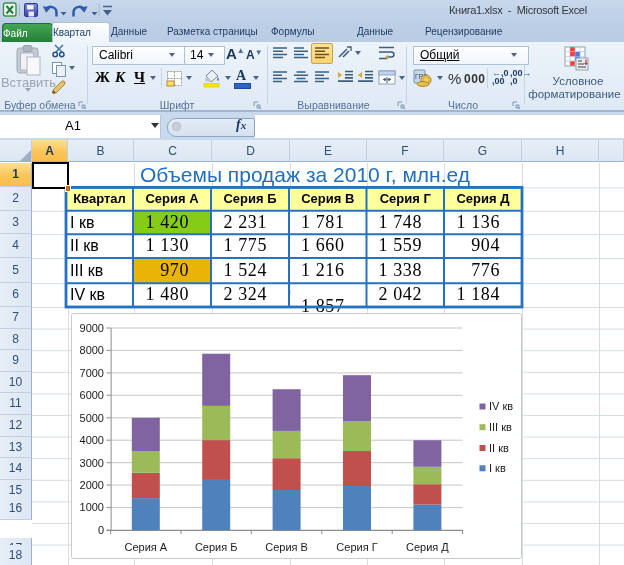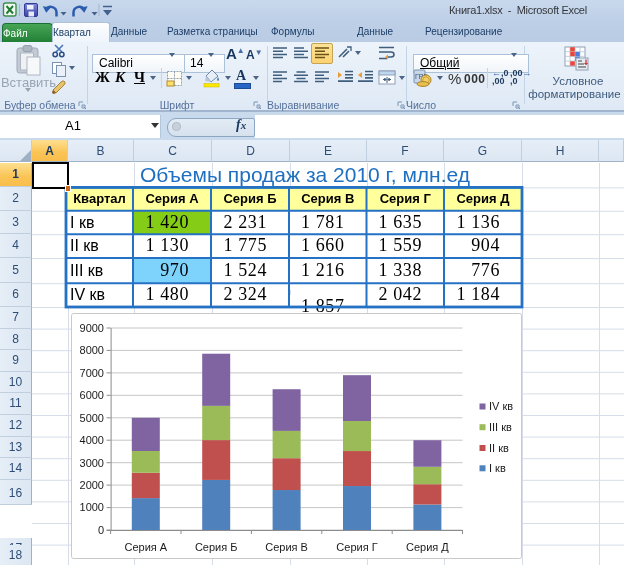--- a/index.html
+++ b/index.html
@@ -15,21 +15,21 @@
   #tab-file{left:2px;width:49px;top:23px;color:#fff;
     background:linear-gradient(#47A556,#1E7C33);
     border-radius:4px 4px 0 0;border:1px solid #187031;border-bottom:none;}
   #tab-home{background:linear-gradient(#FDFEFF,#EDF4FB);
     border:1px solid #AEC1D7;border-bottom:none;border-radius:3px 3px 0 0;}
   #ribbon{left:0;top:42px;width:624px;height:68px;
     background:linear-gradient(#EDF3FA,#E4EDF7 60%,#DFE9F5);
     border-bottom:1px solid #A2B5CE;}
   .gsep{position:absolute;top:4px;width:1px;height:58px;background:#C2D4E8;}
   .cbox{position:absolute;background:linear-gradient(#FFFFFF,#F0F5FA);
-    border:1px solid #ABC1D8;font-size:12px;color:#000;margin-top:8px;}
+    border:1px solid #ABC1D8;font-size:12px;color:#000;}
   #fbarrow{left:0;top:111px;width:624px;height:29px;background:#C9DAEC;
     border-top:1px solid #A2B5CE;box-sizing:border-box;}
   #namebox{left:0;top:3px;width:160px;height:23px;background:#fff;
     border-right:1px solid #B2C6DC;}
   #fxarea{left:255px;top:3px;width:369px;height:23px;background:#fff;}
   #sheet{left:0;top:140px;width:624px;height:425px;background:#fff;}
   .chcell{position:absolute;top:0;height:21px;text-align:center;
     font-size:12px;color:#2e4e76;line-height:22px;
     background:linear-gradient(#E6EEF7,#DCE7F3);
     border-right:1px solid #C0CEDE;border-bottom:1px solid #9FB2C8;}
@@ -81,22 +81,22 @@
 <div class="tab" style="left:425px;width:100px;">Рецензирование</div>
 <div class="tab" style="left:530px;width:36px;margin-top:28px;">Вид</div>
 <div class="abs" id="ribbon"></div>
 <div class="abs" id="ribbon-icons" style="left:0;top:42px;width:624px;height:68px;">
 <div class="gsep" style="left:87px;"></div>
 <div class="gsep" style="left:267px;"></div>
 <div class="gsep" style="left:406px;"></div>
 <div class="gsep" style="left:524px;"></div>
 <div class="abs" style="left:0px;top:57px;width:80px;text-align:center;font-size:10.5px;color:#53719a;">Буфер обмена</div>
 <div class="abs" style="left:87px;top:57px;width:180px;text-align:center;font-size:10.5px;color:#53719a;">Шрифт</div>
-<div class="abs" style="left:267px;top:57px;width:133px;text-align:left;font-size:10.5px;color:#53719a;">Выравнивание</div>
-<div class="abs" style="left:406px;top:57px;width:114px;text-align:left;font-size:10.5px;color:#53719a;">Число</div>
+<div class="abs" style="left:267px;top:57px;width:133px;text-align:center;font-size:10.5px;color:#53719a;">Выравнивание</div>
+<div class="abs" style="left:406px;top:57px;width:114px;text-align:center;font-size:10.5px;color:#53719a;">Число</div>
 <svg class="abs" style="left:78px;top:59px" width="9" height="9" viewBox="0 0 9 9">
       <path d="M1 1 h4 M1 1 v4 M4 4 h3 v3 h-3 z M5.5 5.5 l2.5 2.5" stroke="#7d96b5" stroke-width="1" fill="none"></path>
     </svg>
 <svg class="abs" style="left:253px;top:59px" width="9" height="9" viewBox="0 0 9 9">
       <path d="M1 1 h4 M1 1 v4 M4 4 h3 v3 h-3 z M5.5 5.5 l2.5 2.5" stroke="#7d96b5" stroke-width="1" fill="none"></path>
     </svg>
 <svg class="abs" style="left:397px;top:59px" width="9" height="9" viewBox="0 0 9 9">
       <path d="M1 1 h4 M1 1 v4 M4 4 h3 v3 h-3 z M5.5 5.5 l2.5 2.5" stroke="#7d96b5" stroke-width="1" fill="none"></path>
     </svg>
 <svg class="abs" style="left:512px;top:59px" width="9" height="9" viewBox="0 0 9 9">
@@ -255,44 +255,44 @@
 <div class="rhcell" style="top:143.2px;height:22.8px;line-height:22.8px;">6</div>
 <div class="rhcell" style="top:167px;height:20.6px;line-height:20.6px;">7</div>
 <div class="rhcell" style="top:188.6px;height:20.6px;line-height:20.6px;">8</div>
 <div class="rhcell" style="top:210.2px;height:20.6px;line-height:20.6px;">9</div>
 <div class="rhcell" style="top:231.8px;height:20.6px;line-height:20.6px;">10</div>
 <div class="rhcell" style="top:253.4px;height:20.6px;line-height:20.6px;">11</div>
 <div class="rhcell" style="top:275px;height:20.6px;line-height:20.6px;">12</div>
 <div class="rhcell" style="top:296.6px;height:20.6px;line-height:20.6px;">13</div>
 <div class="rhcell" style="top:318.2px;height:20.6px;line-height:20.6px;">14</div>
 <div class="rhcell" style="top:339.8px;height:20.6px;line-height:20.6px;">15</div>
-<div class="rhcell" style="top:343px;height:20.6px;line-height:20.6px;">16</div>
+<div class="rhcell" style="top:358px;height:20.6px;line-height:20.6px;">16</div>
 <div class="rhcell" style="top:398px;height:20.6px;line-height:20.6px;">17</div>
 <div class="rhcell" style="top:404.6px;height:20.4px;line-height:20.6px;">18</div>
 <div class="abs" style="left:78px;top:22.5px;width:454px;text-align:center;font-size:21px;color:#1F6FC0;">Объемы продаж за 2010 г, млн.ед</div>
 <div class="tcell thead" style="left:66px;top:47.4px;width:67px;height:23.4px;line-height:23.4px;">Квартал</div>
 <div class="tcell thead" style="left:133px;top:47.4px;width:78px;height:23.4px;line-height:23.4px;">Серия А</div>
 <div class="tcell thead" style="left:211px;top:47.4px;width:78px;height:23.4px;line-height:23.4px;">Серия Б</div>
 <div class="tcell thead" style="left:289px;top:47.4px;width:77.5px;height:23.4px;line-height:23.4px;">Серия В</div>
 <div class="tcell thead" style="left:366.5px;top:47.4px;width:77.5px;height:23.4px;line-height:23.4px;">Серия Г</div>
 <div class="tcell thead" style="left:444px;top:47.4px;width:78px;height:23.4px;line-height:23.4px;">Серия Д</div>
 <div class="tcell tq" style="left:66px;top:70.8px;width:63px;height:23.4px;line-height:23.4px;padding-left:4px;background:#fff;">I кв</div>
 <div class="tcell tnum" style="left:133px;top:70.8px;width:56px;height:23.4px;line-height:23.4px;padding-right:22px;background:#84cc16;">1 420</div>
 <div class="tcell tnum" style="left:211px;top:70.8px;width:56px;height:23.4px;line-height:23.4px;padding-right:22px;background:#fff;">2 231</div>
 <div class="tcell tnum" style="left:289px;top:70.8px;width:55.5px;height:23.4px;line-height:23.4px;padding-right:22px;background:#fff;">1 781</div>
-<div class="tcell tnum" style="left:366.5px;top:70.8px;width:55.5px;height:23.4px;line-height:23.4px;padding-right:22px;background:#fff;">1 635</div>
+<div class="tcell tnum" style="left:366.5px;top:70.8px;width:55.5px;height:23.4px;line-height:23.4px;padding-right:22px;background:#fff;">1 748</div>
 <div class="tcell tnum" style="left:444px;top:70.8px;width:56px;height:23.4px;line-height:23.4px;padding-right:22px;background:#fff;">1 136</div>
 <div class="tcell tq" style="left:66px;top:94.2px;width:63px;height:23.9px;line-height:23.9px;padding-left:4px;background:#fff;">II кв</div>
 <div class="tcell tnum" style="left:133px;top:94.2px;width:56px;height:23.9px;line-height:23.9px;padding-right:22px;background:#fff;">1 130</div>
 <div class="tcell tnum" style="left:211px;top:94.2px;width:56px;height:23.9px;line-height:23.9px;padding-right:22px;background:#fff;">1 775</div>
 <div class="tcell tnum" style="left:289px;top:94.2px;width:55.5px;height:23.9px;line-height:23.9px;padding-right:22px;background:#fff;">1 660</div>
 <div class="tcell tnum" style="left:366.5px;top:94.2px;width:55.5px;height:23.9px;line-height:23.9px;padding-right:22px;background:#fff;">1 559</div>
 <div class="tcell tnum" style="left:444px;top:94.2px;width:56px;height:23.9px;line-height:23.9px;padding-right:22px;background:#fff;">904</div>
 <div class="tcell tq" style="left:66px;top:118.1px;width:63px;height:25.1px;line-height:25.1px;padding-left:4px;background:#fff;">III кв</div>
-<div class="tcell tnum" style="left:133px;top:118.1px;width:56px;height:25.1px;line-height:25.1px;padding-right:22px;background:#7dd3fc;font-family:Liberation Serif, serif;">970</div>
+<div class="tcell tnum" style="left:133px;top:118.1px;width:56px;height:25.1px;line-height:25.1px;padding-right:22px;background:#eab308;font-family:Liberation Serif, serif;">970</div>
 <div class="tcell tnum" style="left:211px;top:118.1px;width:56px;height:25.1px;line-height:25.1px;padding-right:22px;background:#fff;">1 524</div>
 <div class="tcell tnum" style="left:289px;top:118.1px;width:55.5px;height:32px;line-height:25.1px;padding-right:22px;background:#fff;">1 216</div>
 <div class="tcell tnum" style="left:366.5px;top:118.1px;width:55.5px;height:25.1px;line-height:25.1px;padding-right:22px;background:#fff;">1 338</div>
 <div class="tcell tnum" style="left:444px;top:118.1px;width:56px;height:25.1px;line-height:25.1px;padding-right:22px;background:#fff;">776</div>
 <div class="tcell tq" style="left:66px;top:143.2px;width:63px;height:23.8px;line-height:23.8px;padding-left:4px;background:#fff;">IV кв</div>
 <div class="tcell tnum" style="left:133px;top:143.2px;width:56px;height:23.8px;line-height:23.8px;padding-right:22px;background:#fff;">1 480</div>
 <div class="tcell tnum" style="left:211px;top:143.2px;width:56px;height:23.8px;line-height:23.8px;padding-right:22px;background:#fff;">2 324</div>
 <div class="tcell tnum" style="left:289px;top:155px;width:55.5px;height:23.8px;line-height:23.8px;padding-right:22px;background:#fff;">1 857</div>
 <div class="tcell tnum" style="left:366.5px;top:143.2px;width:55.5px;height:23.8px;line-height:23.8px;padding-right:22px;background:#fff;">2 042</div>
 <div class="tcell tnum" style="left:444px;top:143.2px;width:56px;height:23.8px;line-height:23.8px;padding-right:22px;background:#fff;">1 184</div>

